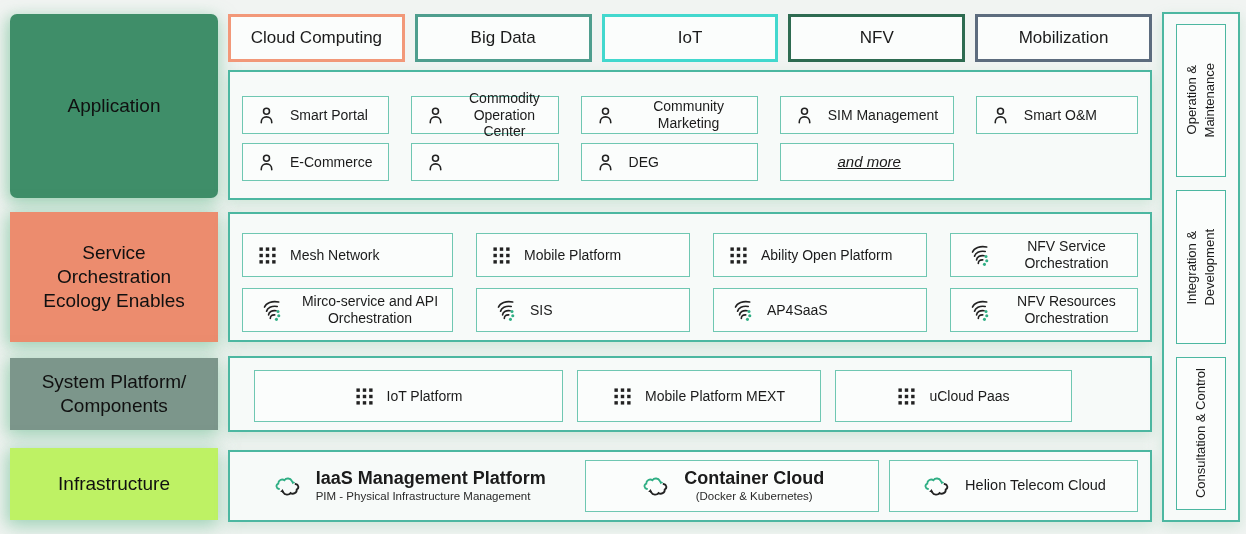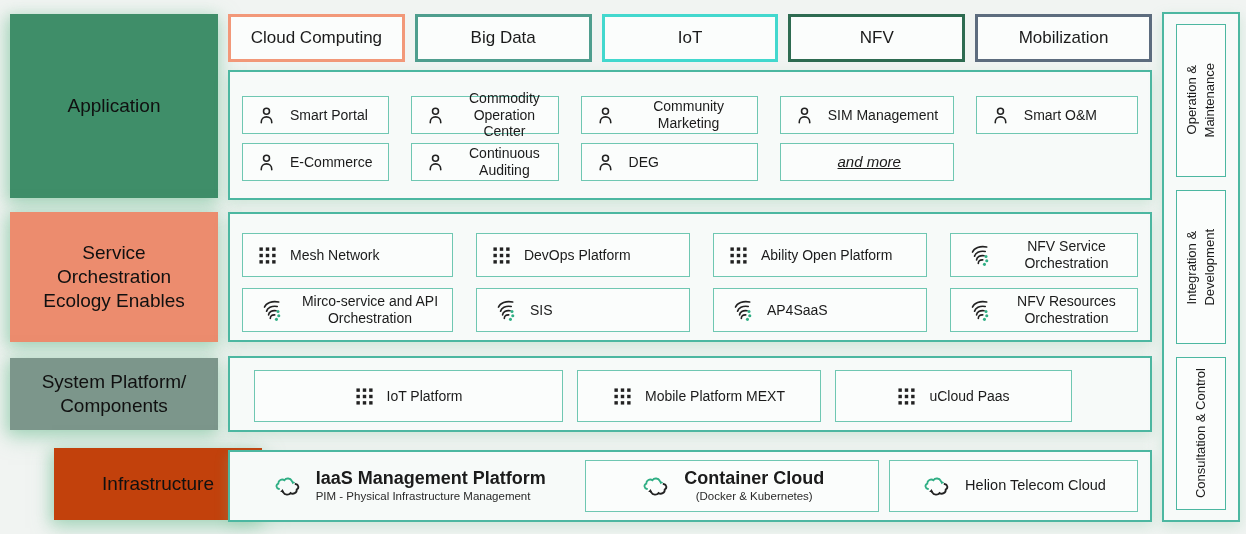--- a/index.html
+++ b/index.html
@@ -85,30 +85,30 @@
   .vtext{
     writing-mode:vertical-rl;transform:rotate(180deg);
     font-size:13px;line-height:1.35;text-align:center;white-space:pre-line;
   }
 </style>
 </head>
 <body>
 
 <div class="canvas">
   <div id="left-col">
-      <div class="left-label" style="background: rgb(63, 142, 105);">
+      <div class="left-label" style="background: rgb(63, 142, 105); border-radius: 7px;">
         <span>Application</span>
       </div>
       <div class="left-label" style="background: rgb(236, 140, 110);">
         <span>Service Orchestration Ecology Enables</span>
       </div>
       <div class="left-label" style="background: rgb(124, 150, 139);">
         <span>System Platform/ Components</span>
       </div>
-      <div class="left-label" style="background: #c2410c; margin-left: 44px;">
+      <div class="left-label" style="background: #bef264;">
         <span>Infrastructure</span>
       </div>
     </div>
   <div id="center-col">
     <div id="tabs-row">
         <div class="tab" style="border-color: rgb(242, 152, 121);">
           <span>Cloud Computing</span>
         </div>
         <div class="tab" style="border-color: rgb(79, 158, 142);">
           <span>Big Data</span>
@@ -164,21 +164,20 @@
             <circle cx="12" cy="7.2" r="3.4"></circle>
             <path d="M6 20.2 L6 19.6 C6 16 8.6 13.6 12 13.6 C15.4 13.6 18 16 18 19.6 L18 20.2"></path>
           </svg>
           <div class="item-label">E-Commerce</div>
         </div>
         <div class="item app-item">
           <svg width="21" height="21" viewBox="0 0 24 24" fill="none" stroke="#222222" stroke-width="1.8" stroke-linecap="round">
             <circle cx="12" cy="7.2" r="3.4"></circle>
             <path d="M6 20.2 L6 19.6 C6 16 8.6 13.6 12 13.6 C15.4 13.6 18 16 18 19.6 L18 20.2"></path>
           </svg>
-          <div class="item-label">Continuous Auditing</div>
         </div>
         <div class="item app-item">
           <svg width="21" height="21" viewBox="0 0 24 24" fill="none" stroke="#222222" stroke-width="1.8" stroke-linecap="round">
             <circle cx="12" cy="7.2" r="3.4"></circle>
             <path d="M6 20.2 L6 19.6 C6 16 8.6 13.6 12 13.6 C15.4 13.6 18 16 18 19.6 L18 20.2"></path>
           </svg>
           <div class="item-label">DEG</div>
         </div>
         <div class="item app-item">
           <div class="item-label more">and more</div>
@@ -204,21 +203,21 @@
             <rect x="1.5" y="1.5" width="3.6" height="3.6"></rect>
             <rect x="8.2" y="1.5" width="3.6" height="3.6"></rect>
             <rect x="14.9" y="1.5" width="3.6" height="3.6"></rect>
             <rect x="1.5" y="8.2" width="3.6" height="3.6"></rect>
             <rect x="8.2" y="8.2" width="3.6" height="3.6"></rect>
             <rect x="14.9" y="8.2" width="3.6" height="3.6"></rect>
             <rect x="1.5" y="14.9" width="3.6" height="3.6"></rect>
             <rect x="8.2" y="14.9" width="3.6" height="3.6"></rect>
             <rect x="14.9" y="14.9" width="3.6" height="3.6"></rect>
           </svg>
-          <div class="item-label">DevOps Platform</div>
+          <div class="item-label">Mobile Platform</div>
         </div>
         <div class="item so-item">
           <svg width="19" height="19" viewBox="0 0 20 20" fill="#222222">
             <rect x="1.5" y="1.5" width="3.6" height="3.6"></rect>
             <rect x="8.2" y="1.5" width="3.6" height="3.6"></rect>
             <rect x="14.9" y="1.5" width="3.6" height="3.6"></rect>
             <rect x="1.5" y="8.2" width="3.6" height="3.6"></rect>
             <rect x="8.2" y="8.2" width="3.6" height="3.6"></rect>
             <rect x="14.9" y="8.2" width="3.6" height="3.6"></rect>
             <rect x="1.5" y="14.9" width="3.6" height="3.6"></rect>

